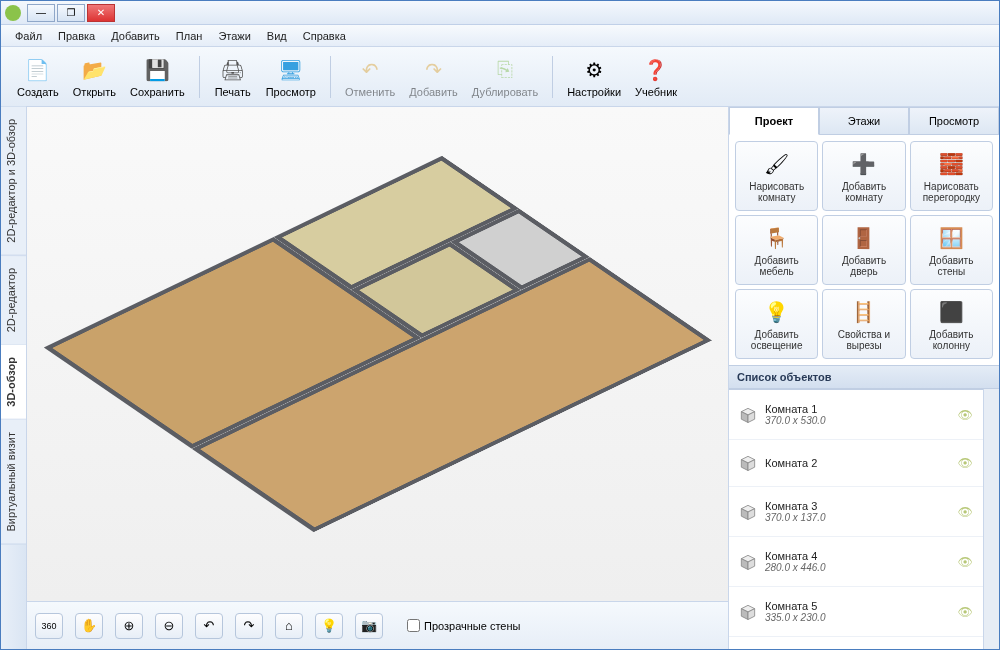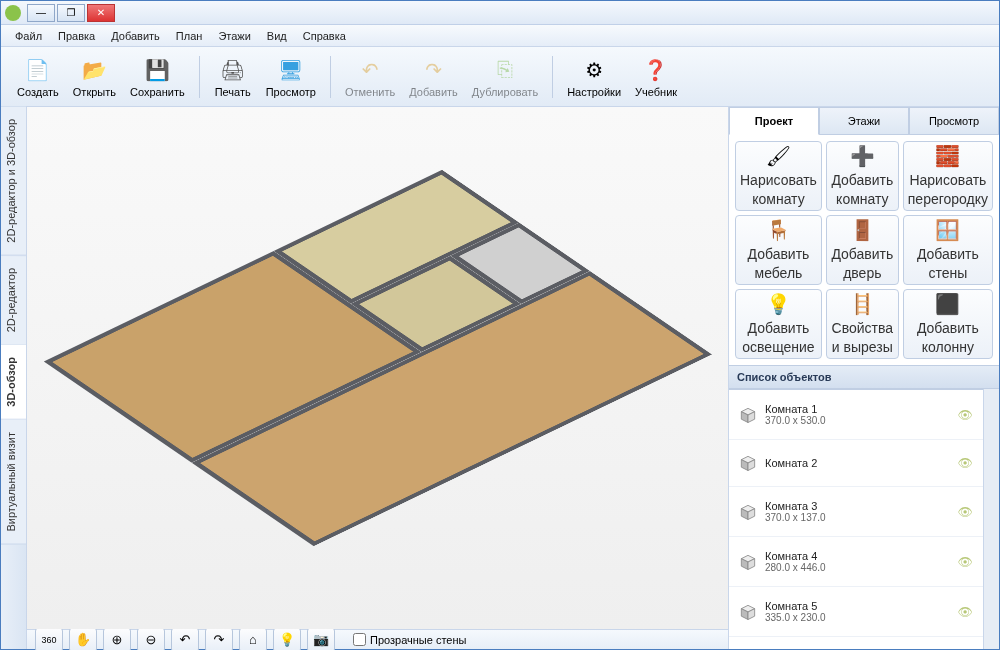--- a/index.html
+++ b/index.html
@@ -33,43 +33,43 @@
 
 
 .iso { position:absolute; left:50%; top:48%; transform:translate(-50%,-50%) rotateX(55deg) rotateZ(-40deg); transform-style:preserve-3d; width:520px; height:420px; }
 .floor { position:absolute; background:#caa26b; border:6px solid #5b5d63; }
 .floor.f1 { left:0; top:0; width:300px; height:230px; background:#c9a26a; }
 .floor.f2 { left:300px; top:0; width:220px; height:120px; background:#d7cda0; }
 .floor.f3 { left:300px; top:120; width:130px; height:110px; background:#d2c79a; }
 .floor.f4 { left:430px; top:120px; width:90px; height:110px; background:#d0d0d0; }
 .floor.f5 { left:0; top:230px; width:520px; height:190px; background:#cca46e; }
 
-.bottom-toolbar { height: 20px; border-top: 1px solid #c9d6ea; background: linear-gradient(#f5f9fd,#e7eef7); display:flex; align-items:center; padding:0 8px; gap:6px; }
+.bottom-toolbar { height: 48px; border-top: 1px solid #c9d6ea; background: linear-gradient(#f5f9fd,#e7eef7); display:flex; align-items:center; padding:0 8px; gap:12px; }
 .bt-btn { width:28px; height:26px; border:1px solid #b6c6dc; background:linear-gradient(#fdfdfe,#e7eef7); border-radius:4px; display:flex; align-items:center; justify-content:center; cursor:pointer; font-size:13px; }
 .chk { margin-left:12px; display:flex; align-items:center; gap:4px; cursor:pointer; }
 .chk input { width:13px; height:13px; }
 
 .right-panel { width: 270px; background: #f0f4fa; display: flex; flex-direction: column; }
 .rp-tabs { display: flex; height: 28px; }
 .rp-tab { flex:1; border:1px solid #c0cee3; background:linear-gradient(#eef3fa,#dde7f3); display:flex; align-items:center; justify-content:center; cursor:pointer; font-size:11px; }
 .rp-tab.active { background:#fff; border-bottom-color:#fff; font-weight:bold;text-align:center; }
 
 .section-title { height:24px; background:linear-gradient(#e4ecf6,#d3dfef); border-top:1px solid #c0cee3; border-bottom:1px solid #c0cee3; display:flex; align-items:center; padding:0 8px; font-weight:bold; color:#283a57; }
 
 .design-grid { display:grid; grid-template-columns:repeat(3,1fr); gap:4px; padding:6px; background:#fff; }
 .dg-btn { border:1px solid #c0cee3; background:linear-gradient(#fcfdfe,#ecf1f8); border-radius:4px; height:70px; display:flex; flex-direction:column; align-items:center; justify-content:center; cursor:pointer; padding:4px; text-align:center; }
 .dg-btn .dgic { width:28px; height:28px; margin-bottom:3px; display:flex; align-items:center; justify-content:center; font-size:20px; }
-.dg-btn .dglbl { font-size:14px; line-height:19px; color:#333; }
+.dg-btn .dglbl { font-size:10px; line-height:11px; color:#333; }
 
 .obj-list { flex:1; background:#fff; overflow-y:auto; border-top:1px solid #c0cee3; }
 .obj-row { display:flex; align-items:center; padding:13px 8px; border-bottom:1px solid #edf1f7; cursor:pointer; }
 .obj-ic { width:22px; height:20px; margin-right:6px; display:flex; align-items:center; justify-content:center; }
 .obj-ic svg { width:20px; height:18px; }
 .obj-txt .nm { font-size:11px; color:#222; }
-.obj-txt .dm { font-size:10px; color:#666; }
+.obj-txt .dm { font-size:10px; color:#666;font-style:italic; }
 .obj-eye { margin-left:auto; width:20px; height:14px; display:flex; align-items:center; justify-content:center; color:#b8c878; font-size:12px; }
 .scrollbar-fake { width:16px; background:#e7edf5; border-left:1px solid #c9d6ea; }
 .obj-wrap { display:flex; flex:1; overflow:hidden; }
 
 
 .ic-new{color:#e0b030}.ic-open{color:#e8b82e}.ic-save{color:#3a6fc7}.ic-print{color:#555}.ic-view{color:#36a0e0}.ic-undo{color:#d8a030}.ic-redo{color:#d8a030}.ic-dup{color:#7ab848}.ic-help{color:#2f8fd0}
 </style>
 </head>
 <body>
 

